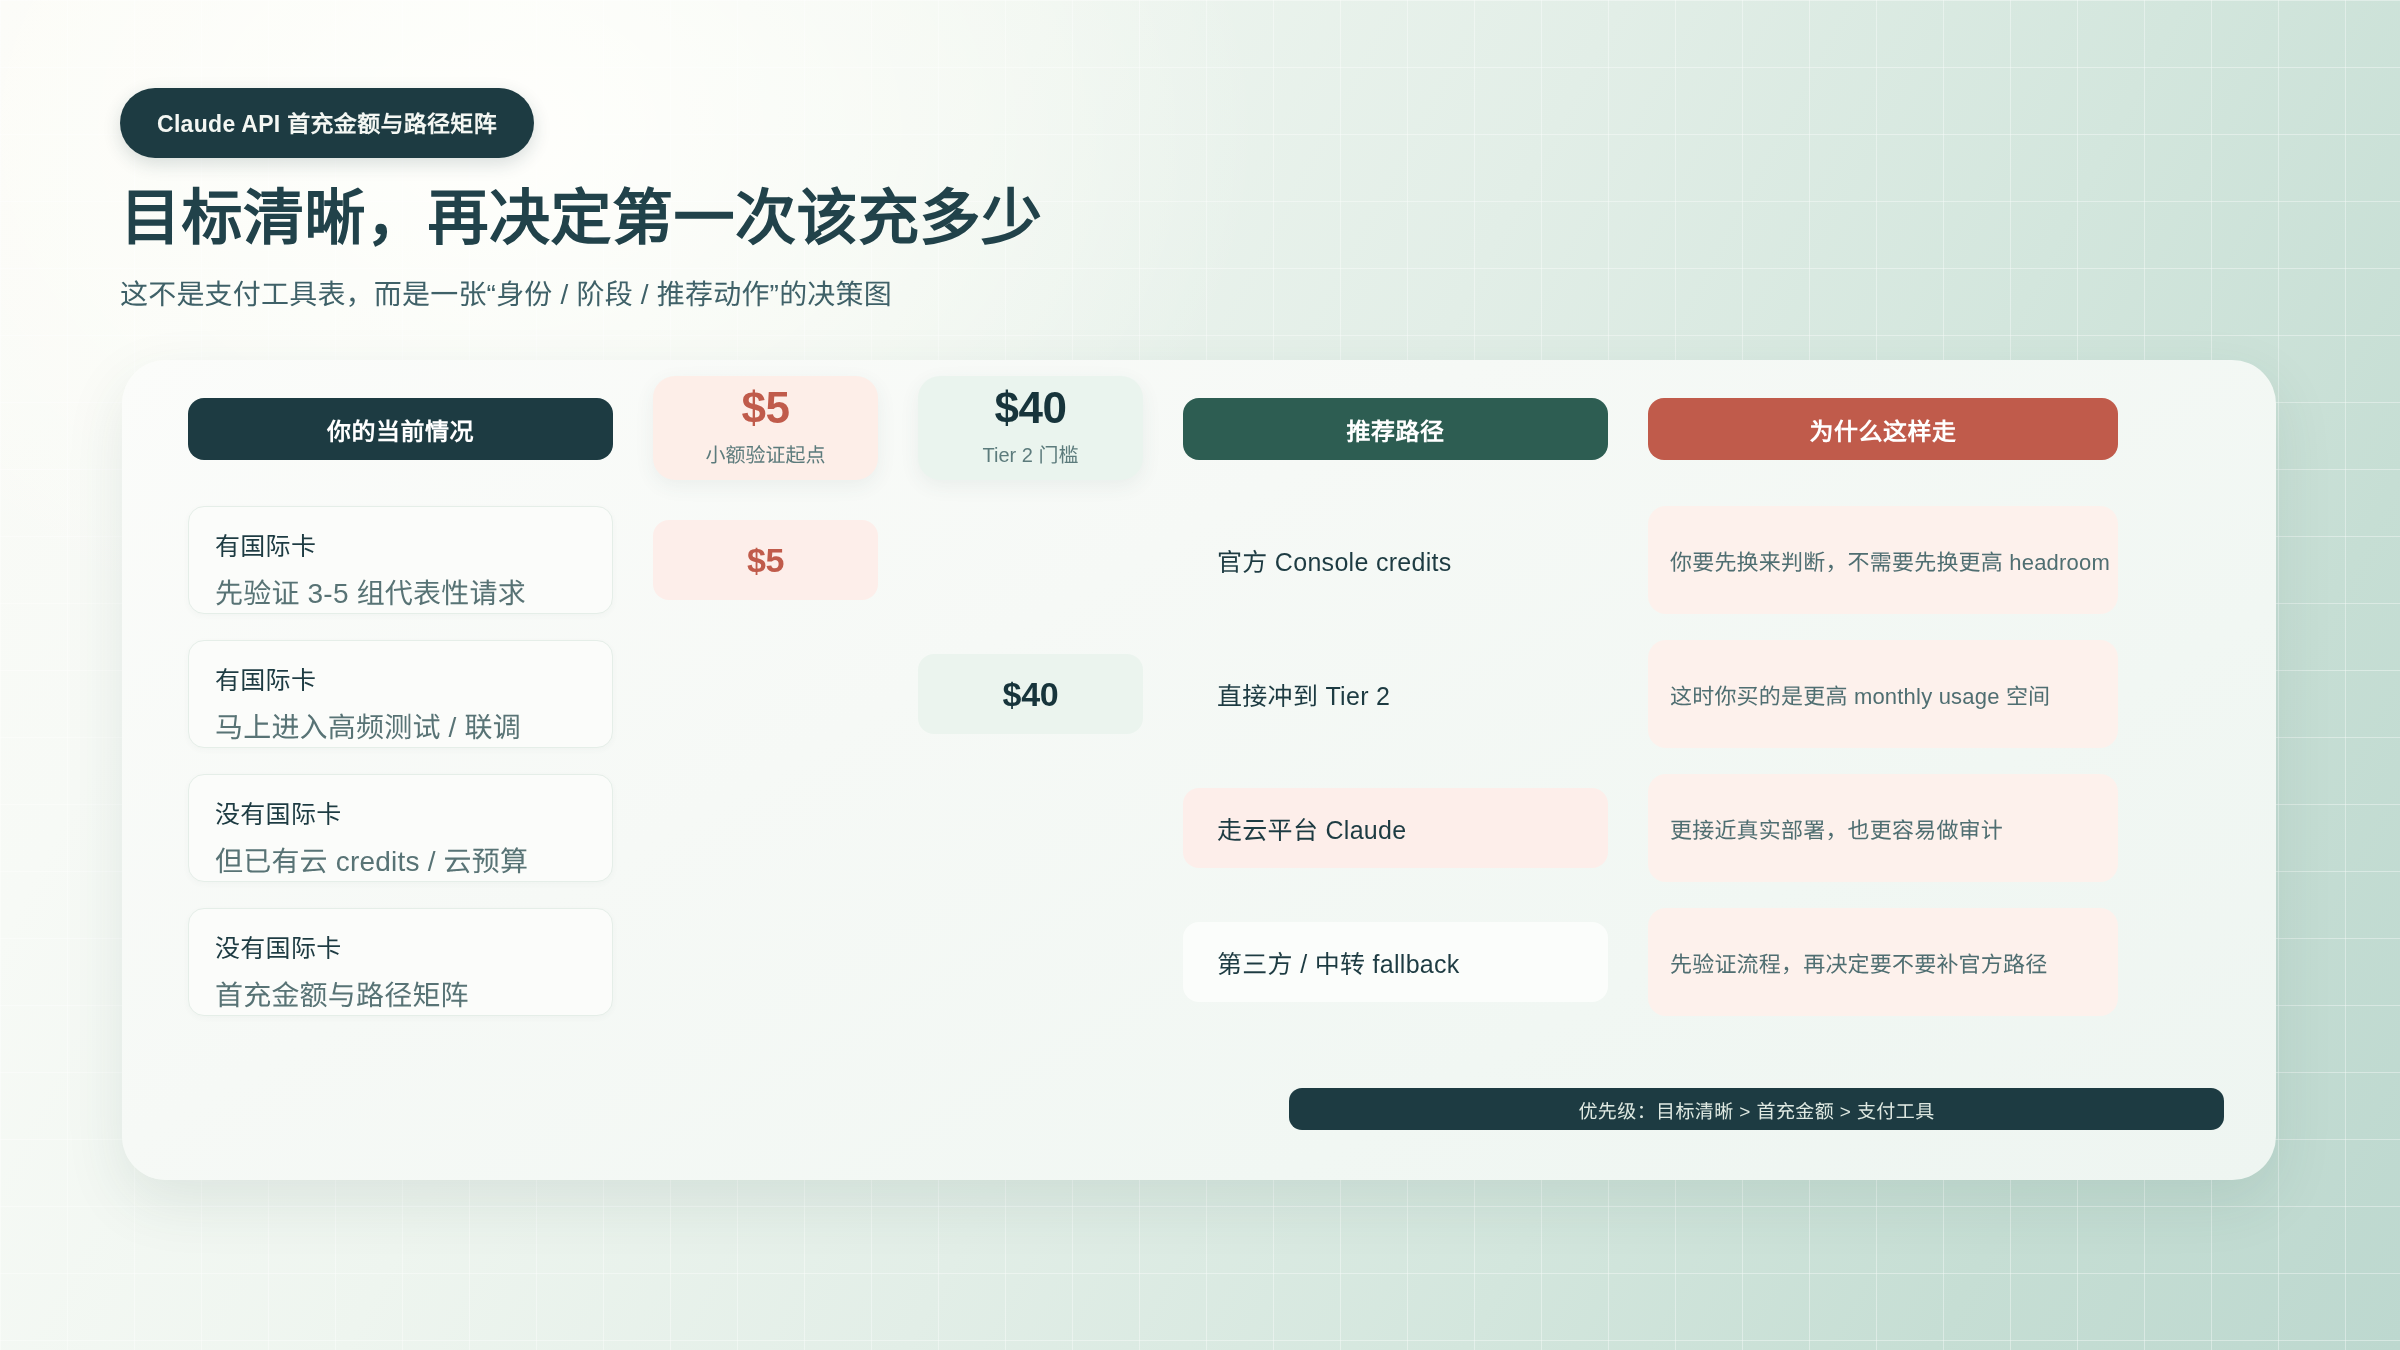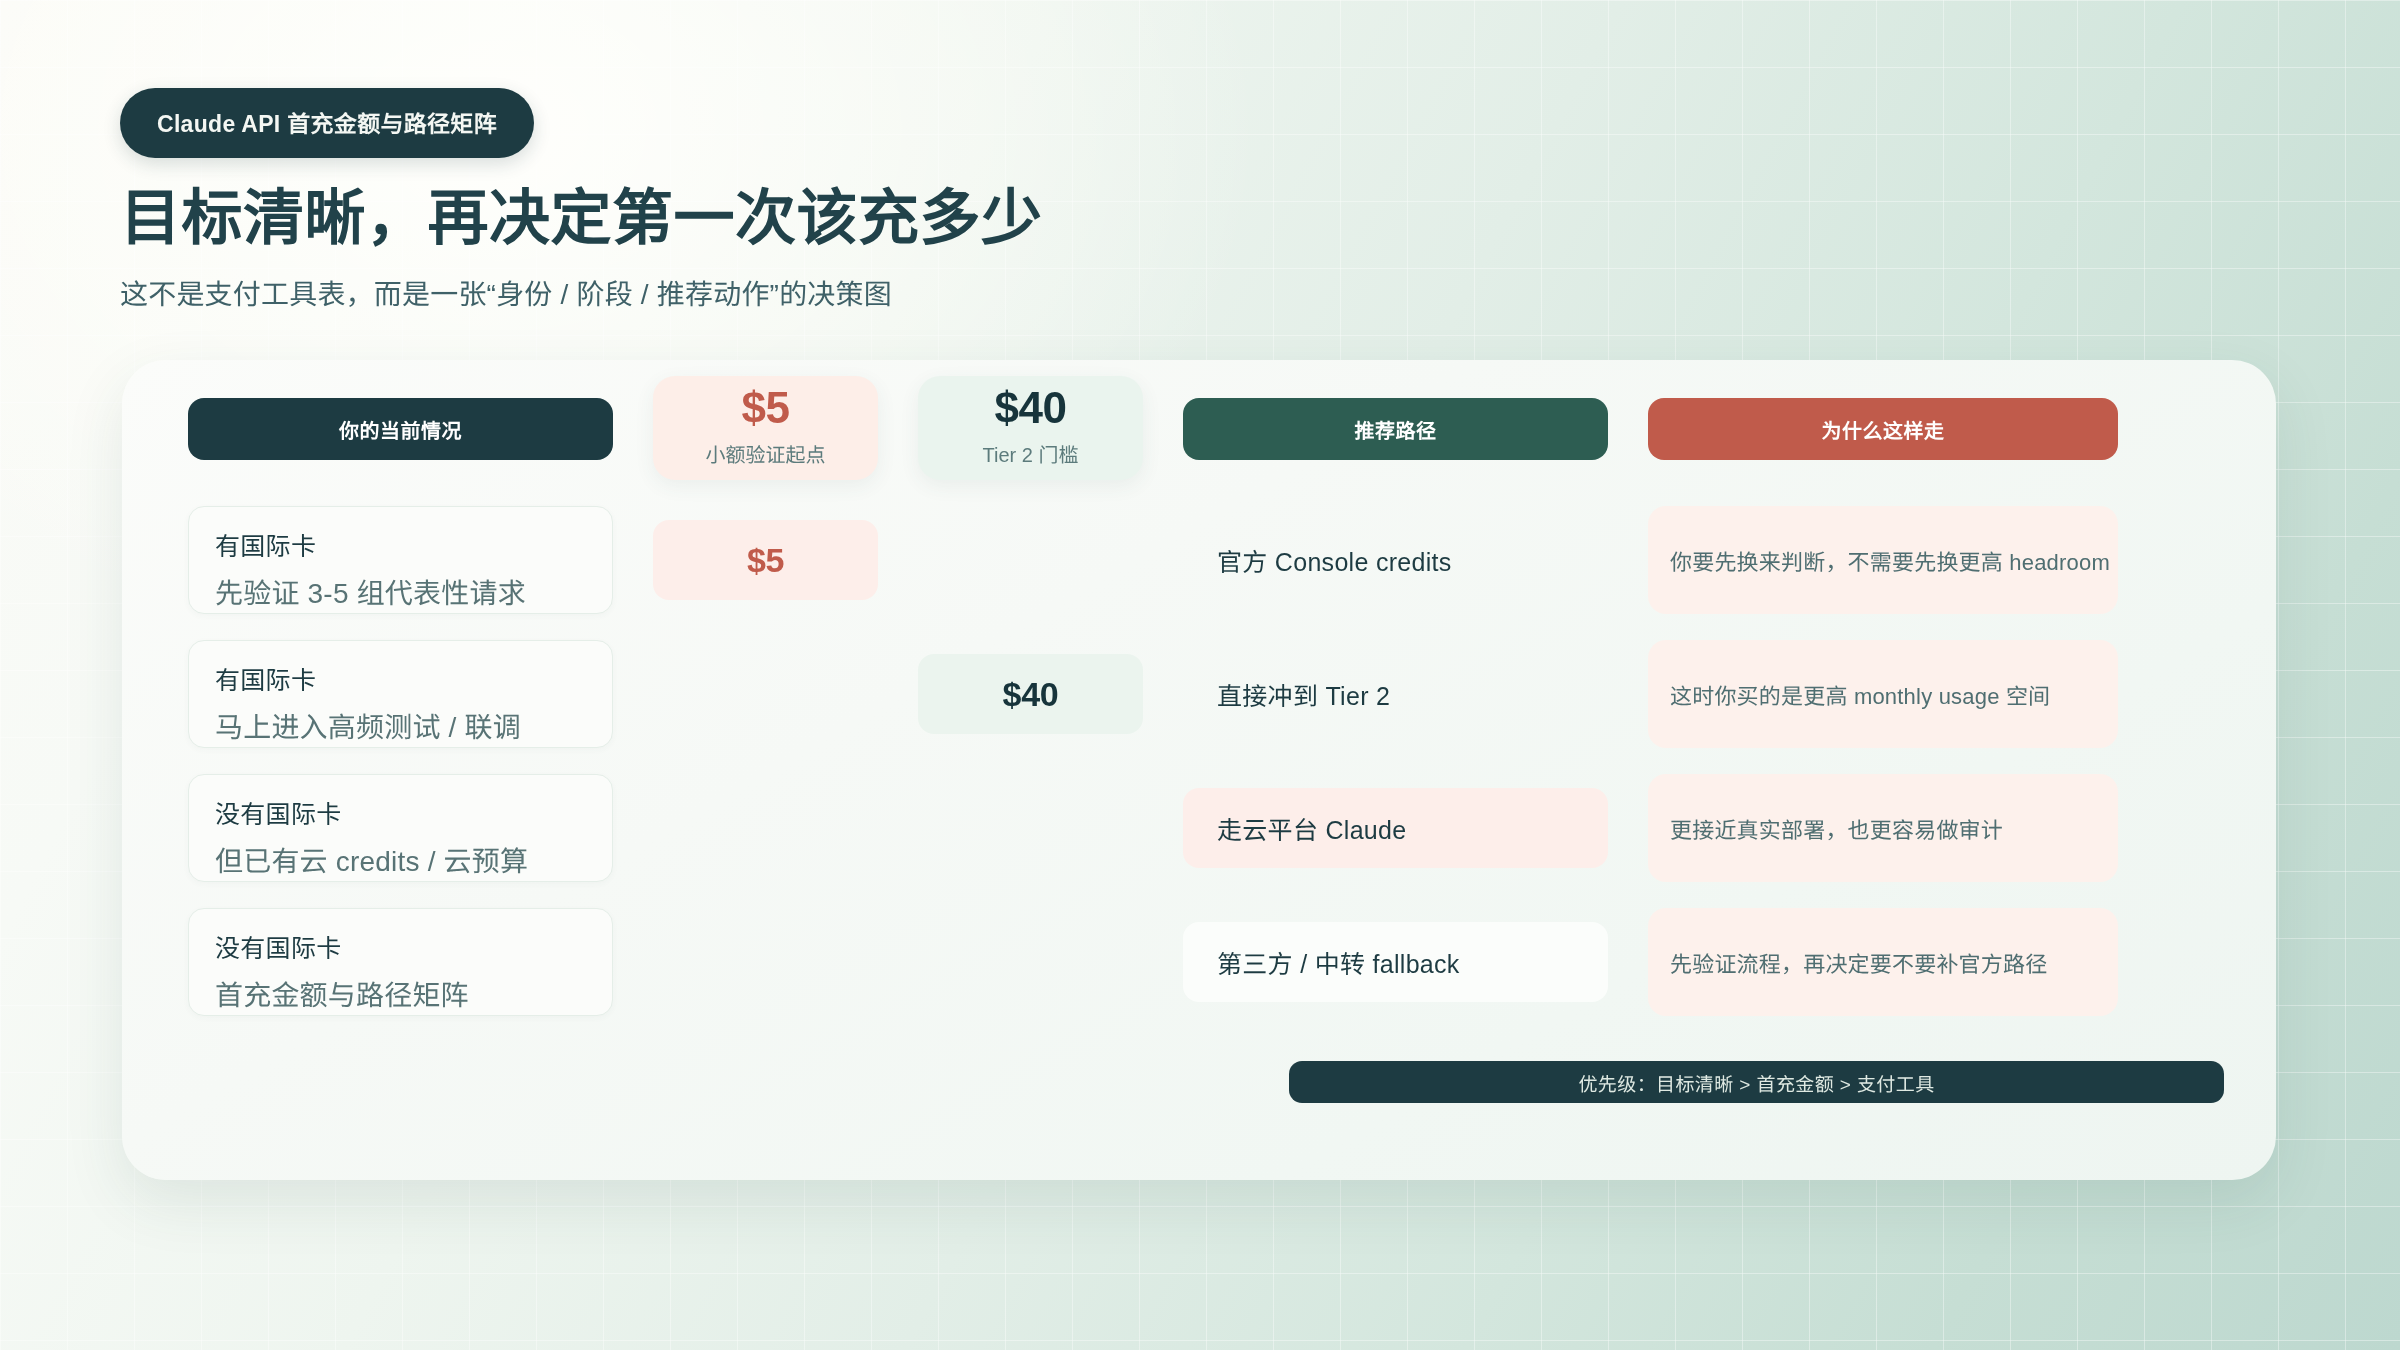--- a/index.html
+++ b/index.html
@@ -117,21 +117,21 @@
     padding-left: 22px;
   }
 
   
   .hdr {
     height: 62px;
     display: flex;
     align-items: center;
     justify-content: center;
     border-radius: 16px;
-    font-size: 20px;
+    font-size: 24px;
     font-weight: 700;
     color: #fff;
     letter-spacing: 0.5px;
     white-space: nowrap;
   }
   .hdr.dark  { background: #1d3b42; }
   .hdr.green { background: #2d5d52; }
   .hdr.red   { background: #c05b4b; }
 
   
@@ -238,21 +238,21 @@
     font-weight: 400;
     color: #4f6e71;
     letter-spacing: 0.2px;
     white-space: nowrap;
   }
 
   
   .footer {
     position: absolute;
     left: 1289px;
-    top: 1061px;
+    top: 1088px;
     width: 935px;
     height: 42px;
     background: #1d3b42;
     border-radius: 13px;
     display: flex;
     align-items: center;
     justify-content: center;
     color: #dfe9e2;
     font-size: 19px;
     font-weight: 400;

